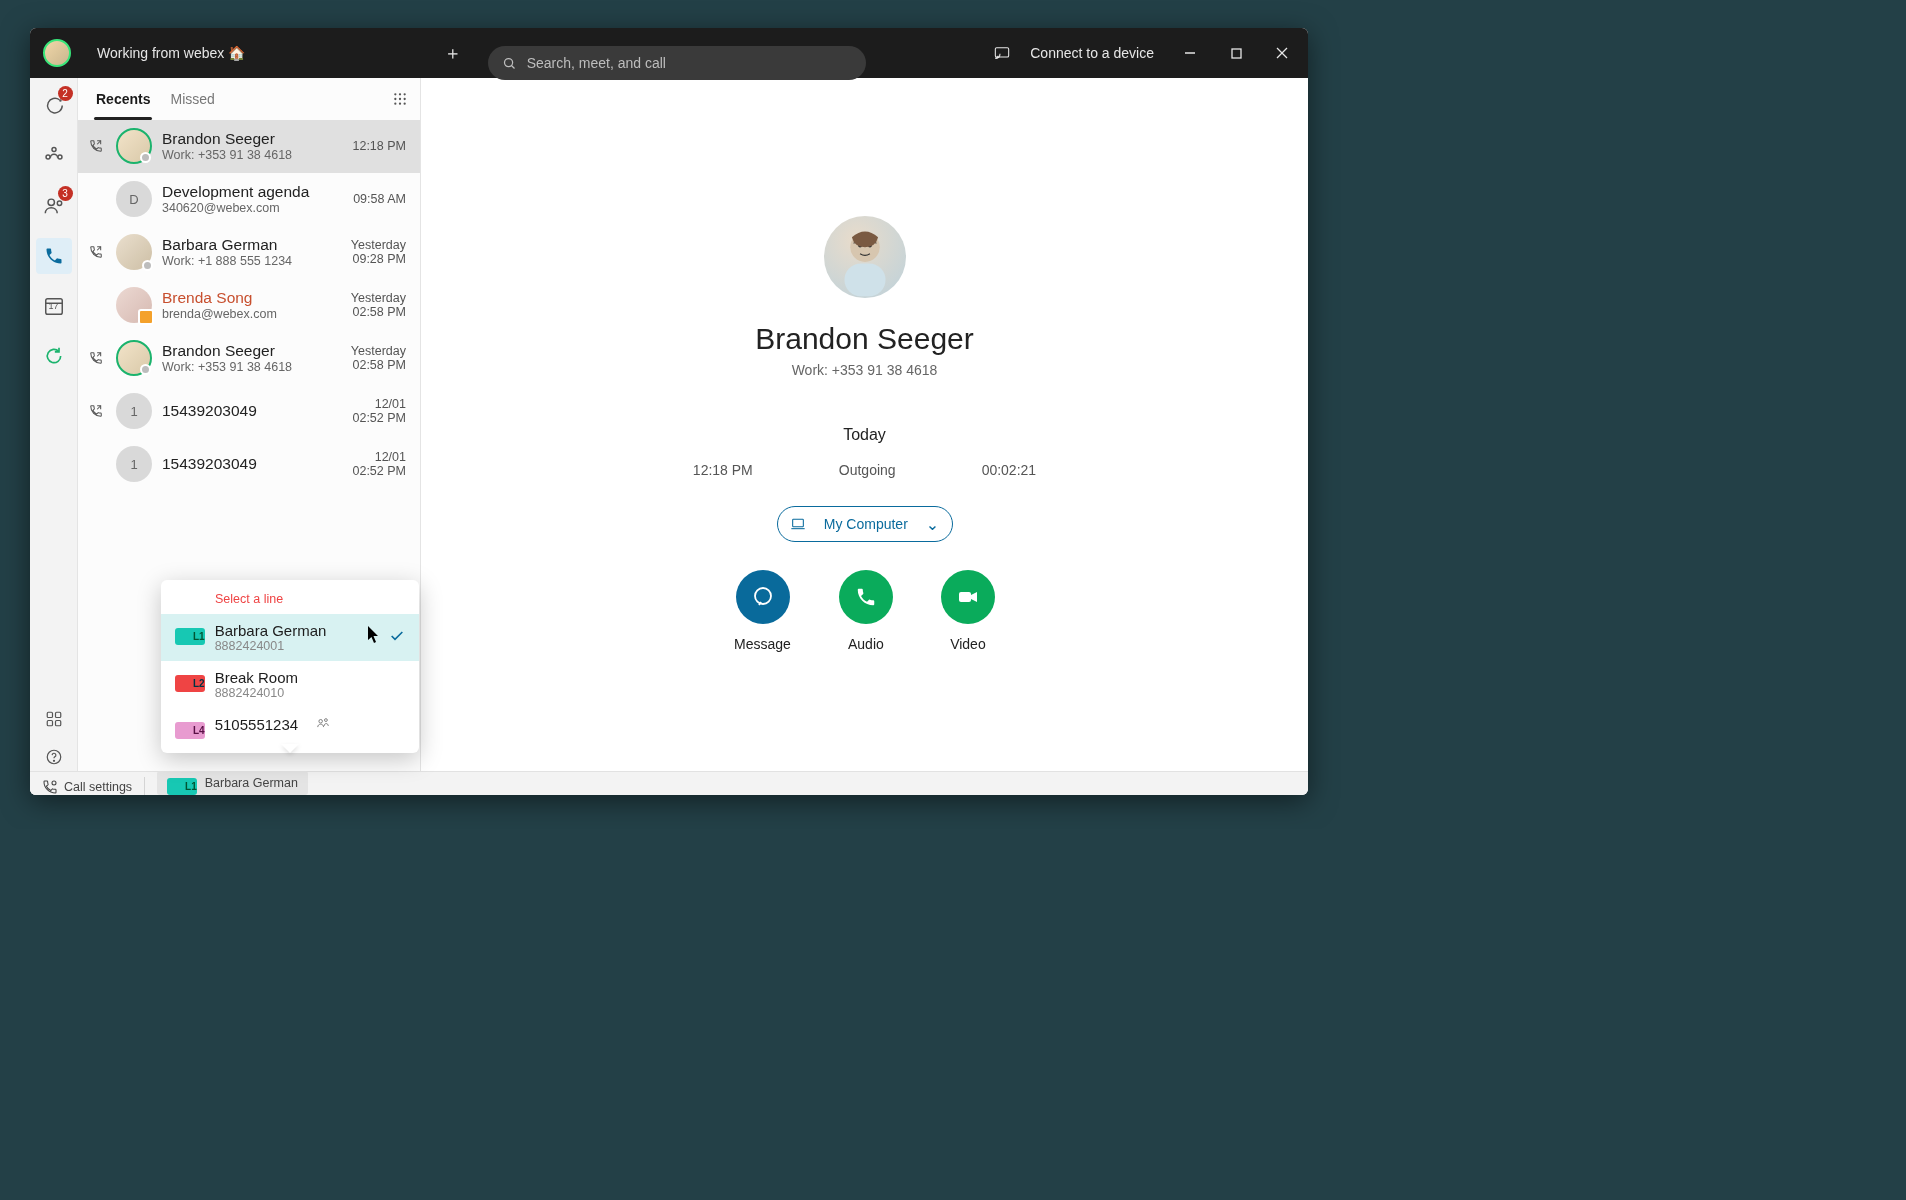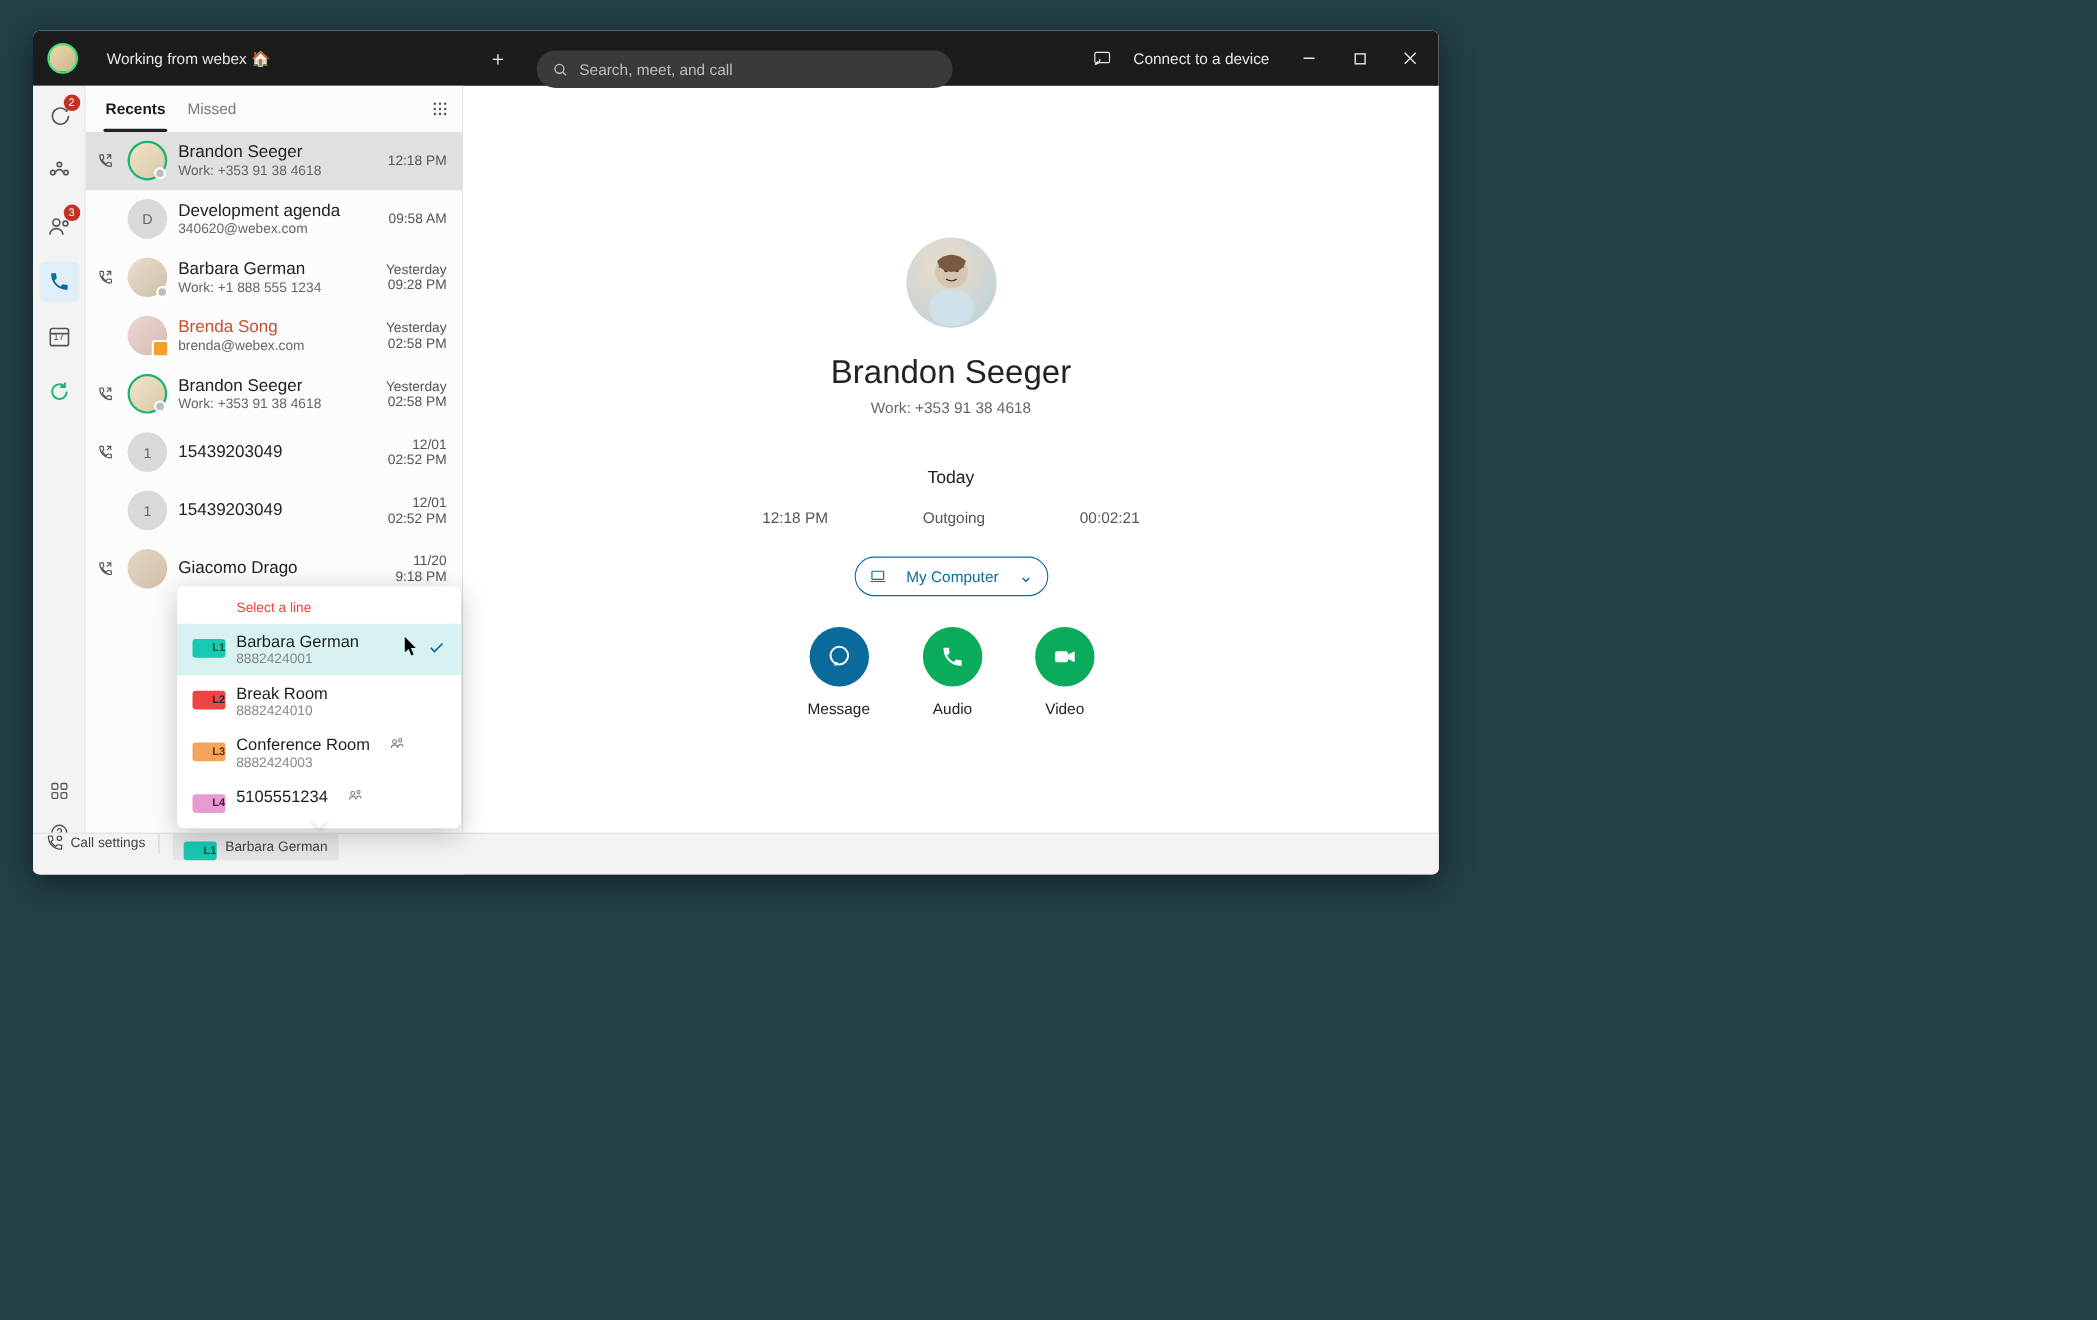--- a/index.html
+++ b/index.html
@@ -53,21 +53,21 @@
   .lb-l1 { background:#17c8b3; color:#053; }
   .lb-l2 { background:#ef4444; color:#034; }
   .lb-l3 { background:#f4a55b; color:#5a3100; }
   .lb-l4 { background:#e89bd0; color:#5a1046; }
   .line-text .ln-name { font-size:15px; color:#1d1d1d; }
   .line-text .ln-num { font-size:12.5px; color:#888; }
   .line-check { position:absolute; right:14px; top:14px; color:#0a6b9d; }
   .line-cursor { position:absolute; right:38px; top:12px; font-size:15px; }
   .line-share { margin-left:8px; color:#777; }
   
-  .bottombar { position:absolute; left:0; right:0; bottom:0; height:38px; background:#f3f3f3; border-top:1px solid #e2e2e2; display:flex; align-items:flex-start; padding:0 12px; font-size:12.5px; color:#444; z-index:20; }
+  .bottombar { position:absolute; left:0; right:0; bottom:0; height:24px; background:#f3f3f3; border-top:1px solid #e2e2e2; display:flex; align-items:flex-end; padding:0 12px; font-size:12.5px; color:#444; z-index:20; }
   .bottombar .cs { display:flex; align-items:center; gap:6px; }
   .bottombar .divider { width:1px; height:18px; background:#d4d4d4; margin:0 12px; }
   .current-line { display:flex; align-items:center; gap:8px; background:#e4e4e4; height:24px; padding:0 10px; border-radius:3px; }
   
   .detail { flex:1; display:flex; flex-direction:column; align-items:center; padding-top:138px; }
   .d-avatar { width:82px; height:82px; border-radius:50%; background:radial-gradient(circle at 40% 30%, #e9dccb, #bcd1db); display:flex; align-items:center; justify-content:center; overflow:hidden; }
   .d-avatar svg { width:82px; height:82px; }
   .d-name { font-size:30px; font-weight:300; color:#222; margin-top:24px; }
   .d-sub { font-size:14px; color:#666; margin-top:6px; }
   .d-today { font-size:16px; color:#222; margin-top:48px; }
@@ -292,34 +292,20 @@
             <div class="row-timecol">12/01<br>02:52 PM</div>
           </div>
           <div class="row">
             <div class="row-callicon"></div>
             <div class="row-avatar">1</div>
             <div class="row-textcol">
               <div class="row-name">15439203049</div>
             </div>
             <div class="row-timecol">12/01<br>02:52 PM</div>
           </div>
-          <div class="row">
-            <div class="row-callicon">
-              <svg width="14" height="14" viewBox="0 0 24 24" fill="none" stroke="#555" stroke-width="1.8">
-                <path d="M6.6 10.8c1.4 2.8 3.7 5.1 6.5 6.5l2.2-2.2c.3-.3.7-.4 1-.2 1.2.4 2.4.6 3.7.6.6 0 1 .4 1 1V20c0 .6-.4 1-1 1C10.6 21 3 13.4 3 4c0-.6.4-1 1-1h3.5c.6 0 1 .4 1 1 0 1.3.2 2.5.6 3.7.1.4 0 .8-.2 1l-2.3 2.1z"></path>
-                <polyline points="14 3 20 3 20 9"></polyline>
-                <line x1="20" y1="3" x2="14" y2="9"></line>
-              </svg>
-            </div>
-            <div class="row-avatar" style="background: linear-gradient(135deg, rgb(230, 215, 197), rgb(207, 191, 168));"></div>
-            <div class="row-textcol">
-              <div class="row-name">Giacomo Drago</div>
-            </div>
-            <div class="row-timecol">11/20<br>9:18 PM</div>
-          </div>
         </div>
     </div>
 
     <div class="detail">
       <div class="d-avatar">
         <svg viewBox="0 0 100 100">
             <circle cx="50" cy="38" r="18" fill="#d7c6af"></circle>
             <rect x="25" y="58" width="50" height="40" rx="20" fill="#cfe1e9"></rect>
             <circle cx="44" cy="36" r="2.4" fill="#333"></circle>
             <circle cx="56" cy="36" r="2.4" fill="#333"></circle>
@@ -394,33 +380,20 @@
             </svg></span>
         </div>
         <div class="line">
           <div class="line-badge lb-l2">L2</div>
           <div class="line-text">
             <div class="ln-name">Break Room</div>
             <div class="ln-num">8882424010</div>
           </div>
         </div>
         <div class="line">
-          <div class="line-badge lb-l3">L3</div>
-          <div class="line-text">
-            <div class="ln-name">Conference Room</div>
-            <div class="ln-num">8882424003</div>
-          </div>
-          <span class="line-share"><svg width="14" height="14" viewBox="0 0 24 24" fill="none" stroke="#777" stroke-width="1.6">
-              <circle cx="8" cy="9" r="3"></circle>
-              <circle cx="17" cy="7" r="2.4"></circle>
-              <path d="M3 19c0-3 2.3-5 5-5s5 2 5 5"></path>
-              <path d="M14 17c0-2.4 1.6-4 3.5-4s3.5 1.6 3.5 4"></path>
-            </svg></span>
-        </div>
-        <div class="line">
           <div class="line-badge lb-l4">L4</div>
           <div class="line-text">
             <div class="ln-name">5105551234</div>
           </div>
           <span class="line-share"><svg width="14" height="14" viewBox="0 0 24 24" fill="none" stroke="#777" stroke-width="1.6">
               <circle cx="8" cy="9" r="3"></circle>
               <circle cx="17" cy="7" r="2.4"></circle>
               <path d="M3 19c0-3 2.3-5 5-5s5 2 5 5"></path>
               <path d="M14 17c0-2.4 1.6-4 3.5-4s3.5 1.6 3.5 4"></path>
             </svg></span>

